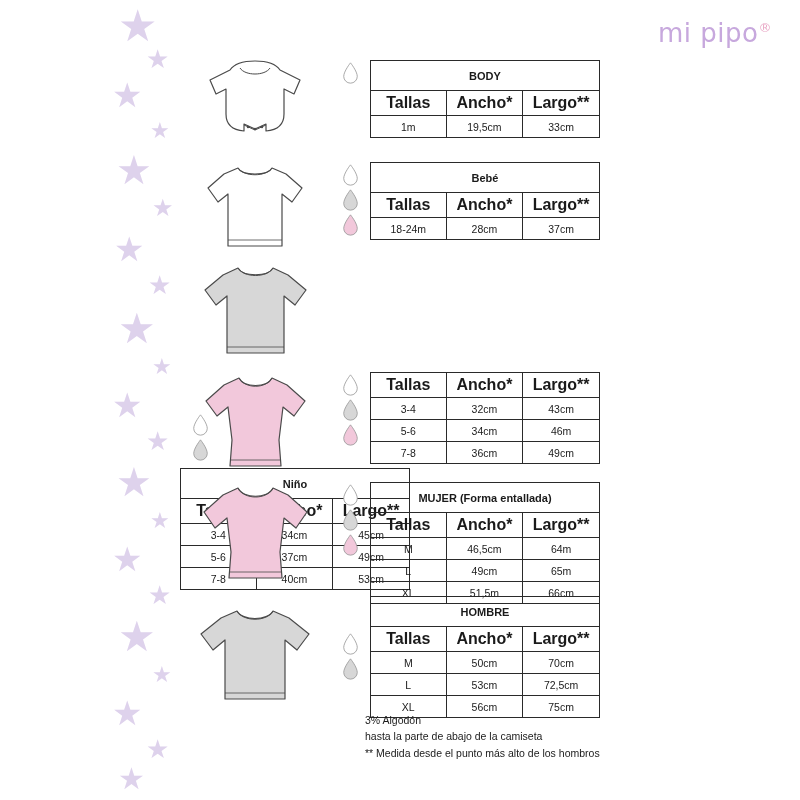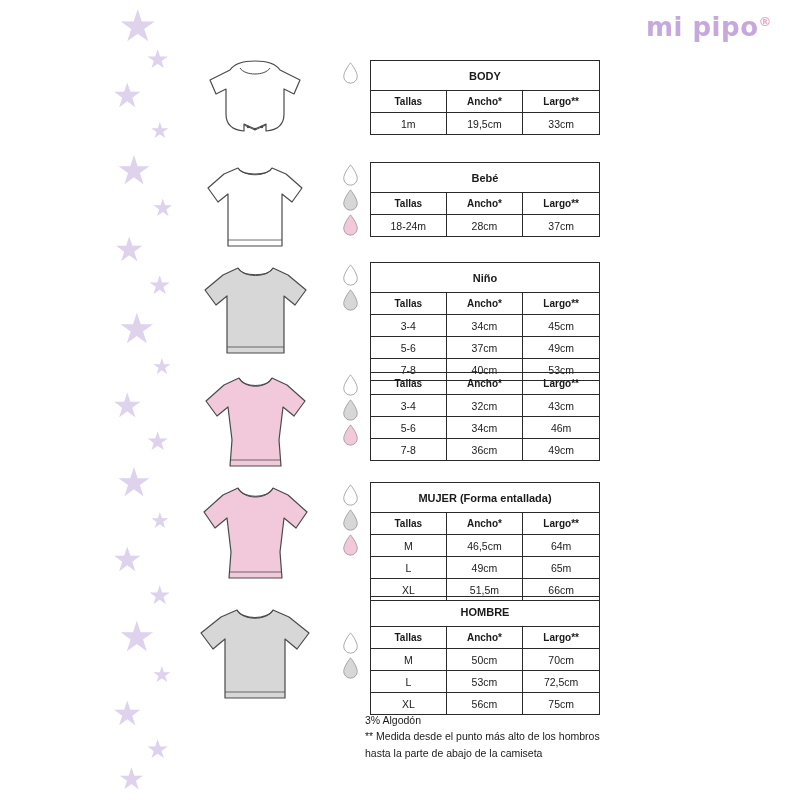--- a/index.html
+++ b/index.html
@@ -28,24 +28,24 @@
   .star {
     position: absolute;
     color: #ded2ec;
     line-height: 1;
   }
 
   
   .logo {
     position: absolute;
     right: 28px;
-    top: 12px;
+    top: 18px;
     font-family: "DejaVu Sans", sans-serif;
     font-size: 26px;
-    font-weight: bold;
+    font-weight: normal;
     color: #c7a8dd;
     letter-spacing: 0.5px;
     text-align: center;
   }
   .logo .dot {
     font-size: 13px;
     vertical-align: super;
     color: #e9a8c6;
   }
 
@@ -101,21 +101,21 @@
     height: 15px;
     font-weight: normal;
   }
   table.size .title {
     font-weight: bold;
     font-size: 11px;
     padding: 7px 2px;
   }
   table.size .hdr {
     font-weight: bold;
-    font-size: 10px;
+    font-size: 16px;
   }
   table.size col.c1 { width: 76px; }
   table.size col.c2 { width: 77px; }
   table.size col.c3 { width: 77px; }
 
   
   .notes {
     position: absolute;
     left: 365px;
     top: 712px;
@@ -237,21 +237,21 @@
           <tr>
             <td>18-24m</td>
             <td>28cm</td>
             <td>37cm</td>
           </tr>
         </tbody>
       </table>
     </div>
   </div>
 
-  <div class="row" style="top:258px;">
+  <div class="row" style="top:258px;flex-direction:column;">
     <div class="garment">
       <svg width="115" height="105" viewBox="0 0 115 105">
         <path d="M40 10 L25 17 L7 32 L18 47 L29 38 L29 95 L86 95 L86 38 L97 47 L108 32 L90 17 L75 10 C70 19 45 19 40 10 Z" fill="#d7d7d7" stroke="#4a4a4a" stroke-width="1.2" stroke-linejoin="round"></path>
         <path d="M40 10 C46 20 69 20 75 10" fill="none" stroke="#4a4a4a" stroke-width="1"></path>
         <path d="M29 89 L86 89" fill="none" stroke="#4a4a4a" stroke-width="0.8"></path>
       </svg>
     </div>
     <div class="drops">
       <svg class="drop" viewBox="0 0 20 26">
           <path d="M10 1 C10 1 18 11 18 17 A8 8 0 0 1 2 17 C2 11 10 1 10 1 Z" fill="#ffffff" stroke="#9a9a9a" stroke-width="1"></path>
@@ -450,17 +450,17 @@
             <td>56cm</td>
             <td>75cm</td>
           </tr>
         </tbody>
       </table>
     </div>
   </div>
 
   <div class="notes">
     <div>3% Algodón</div>
+    <div>hasta la parte de abajo de la camiseta</div>
     <div>** Medida desde el punto más alto de los hombros</div>
-    <div>hasta la parte de abajo de la camiseta</div>
   </div>
 
 </div>
 
 </body></html>

